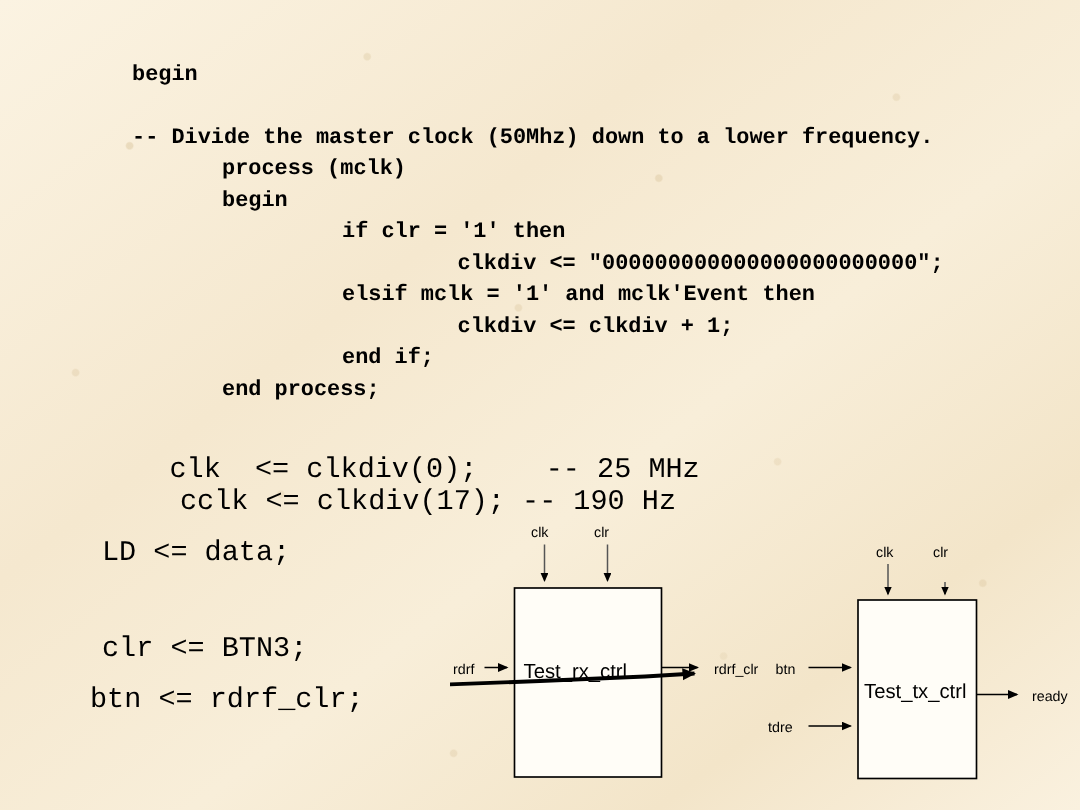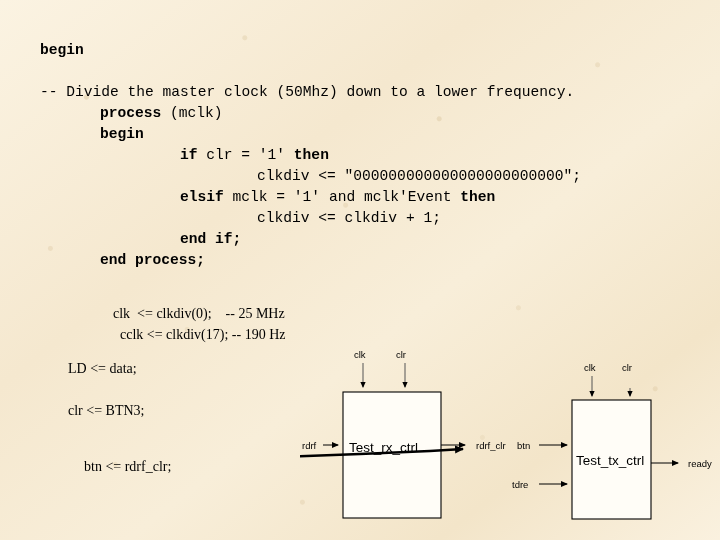--- a/index.html
+++ b/index.html
@@ -43,33 +43,34 @@
     white-space: pre;
     color: #000000;
     font-family: "Liberation Mono", "DejaVu Sans Mono", monospace;
     font-size: 14.6px;
     line-height: 21px;
     letter-spacing: 0px;
   }
   .line {
     white-space: pre;
     height: 21px;
+    margin-left: 48px;
   }
   .kw { font-weight: bold; }
-  .pl { font-weight: normal; }
+  .pl { font-weight: bold; }
 
   #code-main { left: 0px; top: 40px; }
 
   
   .stmt {
     position: absolute;
     white-space: pre;
     color: #000;
-    font-family: Liberation Serif, serif;
-    font-size: 14px;
+    font-family: Liberation Mono, monospace;
+    font-size: 19px;
     line-height: 21px;
   }
 
   
   #diagram {
     position: absolute;
     left: 300px;
     top: 336px;
     width: 420px;
     height: 204px;
@@ -90,22 +91,22 @@
 <body>
 
 <div id="slide">
 
   <div class="code" id="code-main"><div class="line" style="padding-left: 40px;"><span class="kw">begin</span></div><div class="line" style="padding-left: 0px;"><span class="pl"> </span></div><div class="line" style="padding-left: 40px;"><span class="pl">-- Divide the master clock (50Mhz) down to a lower frequency.</span></div><div class="line" style="padding-left: 100px;"><span class="kw">process</span><span class="pl"> (mclk)</span></div><div class="line" style="padding-left: 100px;"><span class="kw">begin</span></div><div class="line" style="padding-left: 180px;"><span class="kw">if</span><span class="pl"> clr = '1' </span><span class="kw">then</span></div><div class="line" style="padding-left: 257px;"><span class="pl">clkdiv &lt;= "000000000000000000000000";</span></div><div class="line" style="padding-left: 180px;"><span class="kw">elsif</span><span class="pl"> mclk = '1' and mclk'Event </span><span class="kw">then</span></div><div class="line" style="padding-left: 257px;"><span class="pl">clkdiv &lt;= clkdiv + 1;</span></div><div class="line" style="padding-left: 180px;"><span class="kw">end if;</span></div><div class="line" style="padding-left: 100px;"><span class="kw">end process;</span></div></div>
 
   <div id="statements-layer">
       <div class="stmt" style="left: 113px; top: 303px;">clk  &lt;= clkdiv(0);    -- 25 MHz</div>
       <div class="stmt" style="left: 120px; top: 324px;">cclk &lt;= clkdiv(17); -- 190 Hz</div>
       <div class="stmt" style="left: 68px; top: 358px;">LD &lt;= data;</div>
-      <div class="stmt" style="left: 68px; top: 400px;">clr &lt;= BTN3;</div>
-      <div class="stmt" style="left: 84px; top: 456px;">btn &lt;= rdrf_clr;</div>
+      <div class="stmt" style="left: 68px; top: 422px;">clr &lt;= BTN3;</div>
+      <div class="stmt" style="left: 60px; top: 456px;">btn &lt;= rdrf_clr;</div>
     </div>
 
   <div id="diagram">
     <svg width="420" height="204" viewBox="0 0 420 204" xmlns="http://www.w3.org/2000/svg">
       <defs>
         <marker id="ah" markerWidth="7" markerHeight="7" refX="6" refY="3" orient="auto" markerUnits="userSpaceOnUse">
           <path d="M0,0 L7,3 L0,6 z" fill="#000"></path>
         </marker>
         <marker id="ahb" markerWidth="9" markerHeight="9" refX="8" refY="4" orient="auto" markerUnits="userSpaceOnUse">
           <path d="M0,0 L9,4 L0,8 z" fill="#000"></path>

